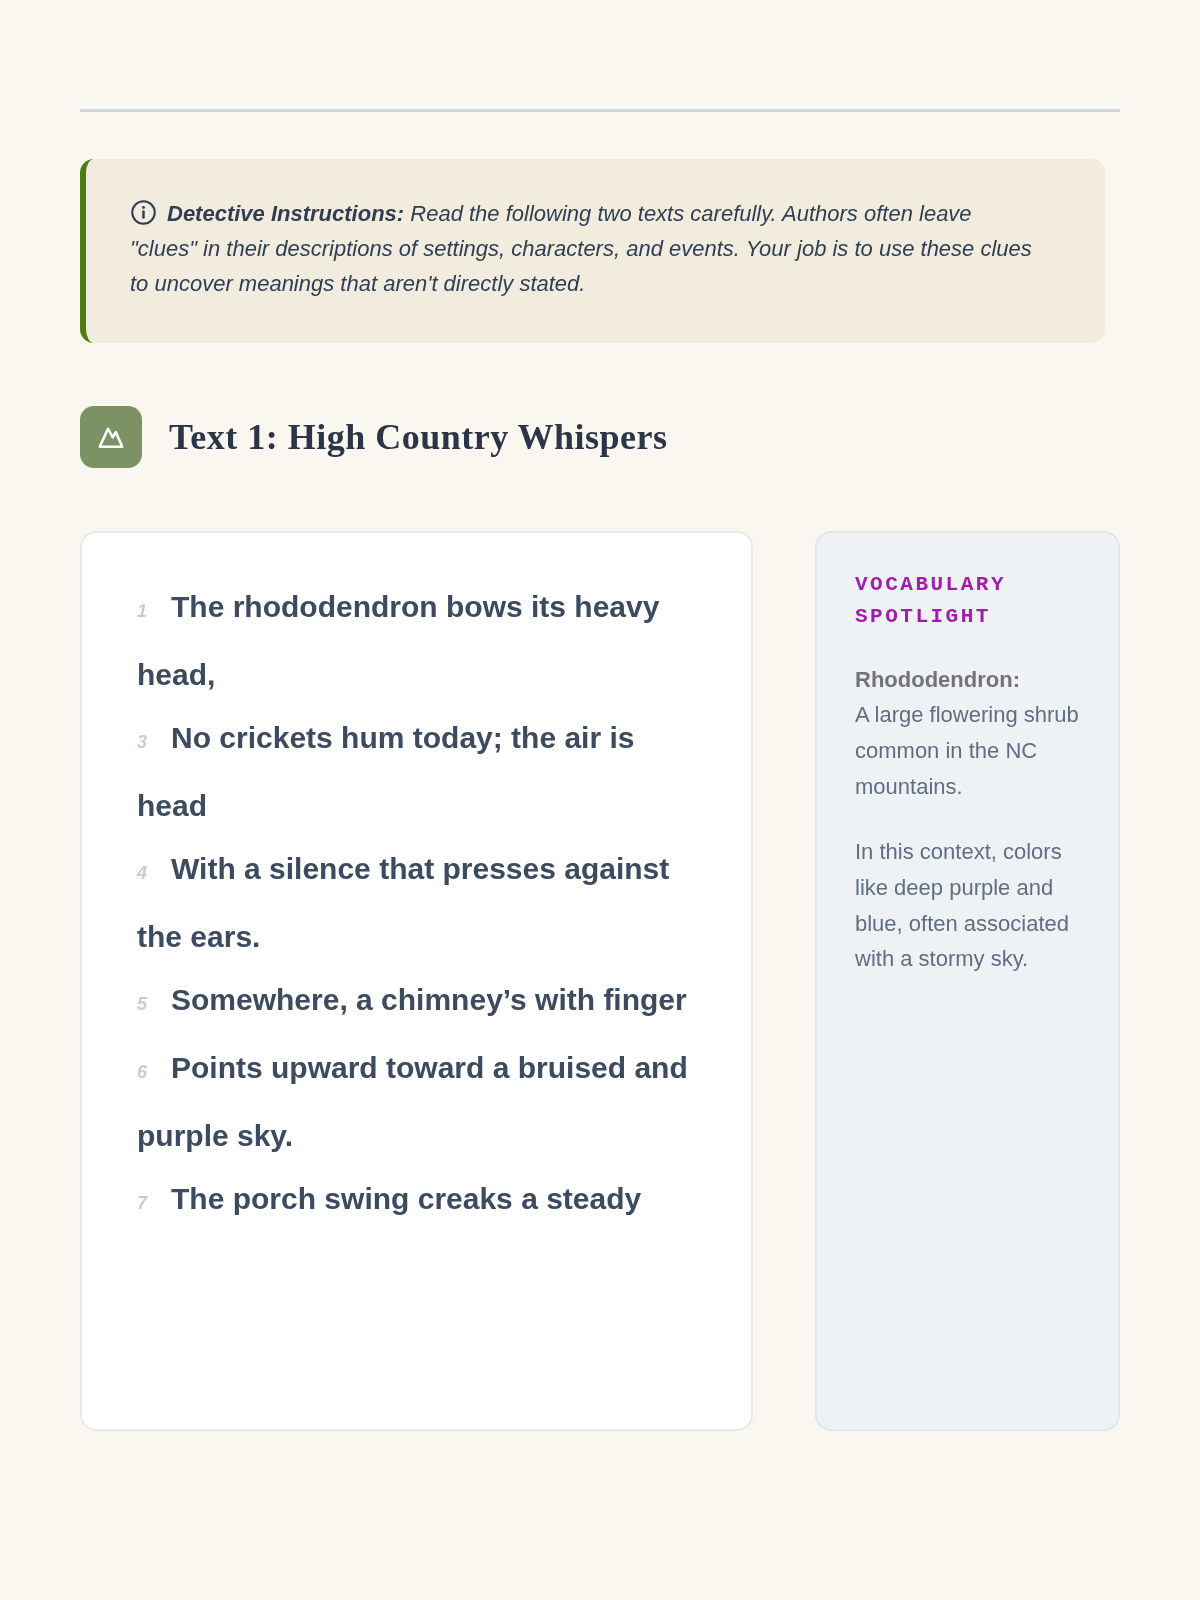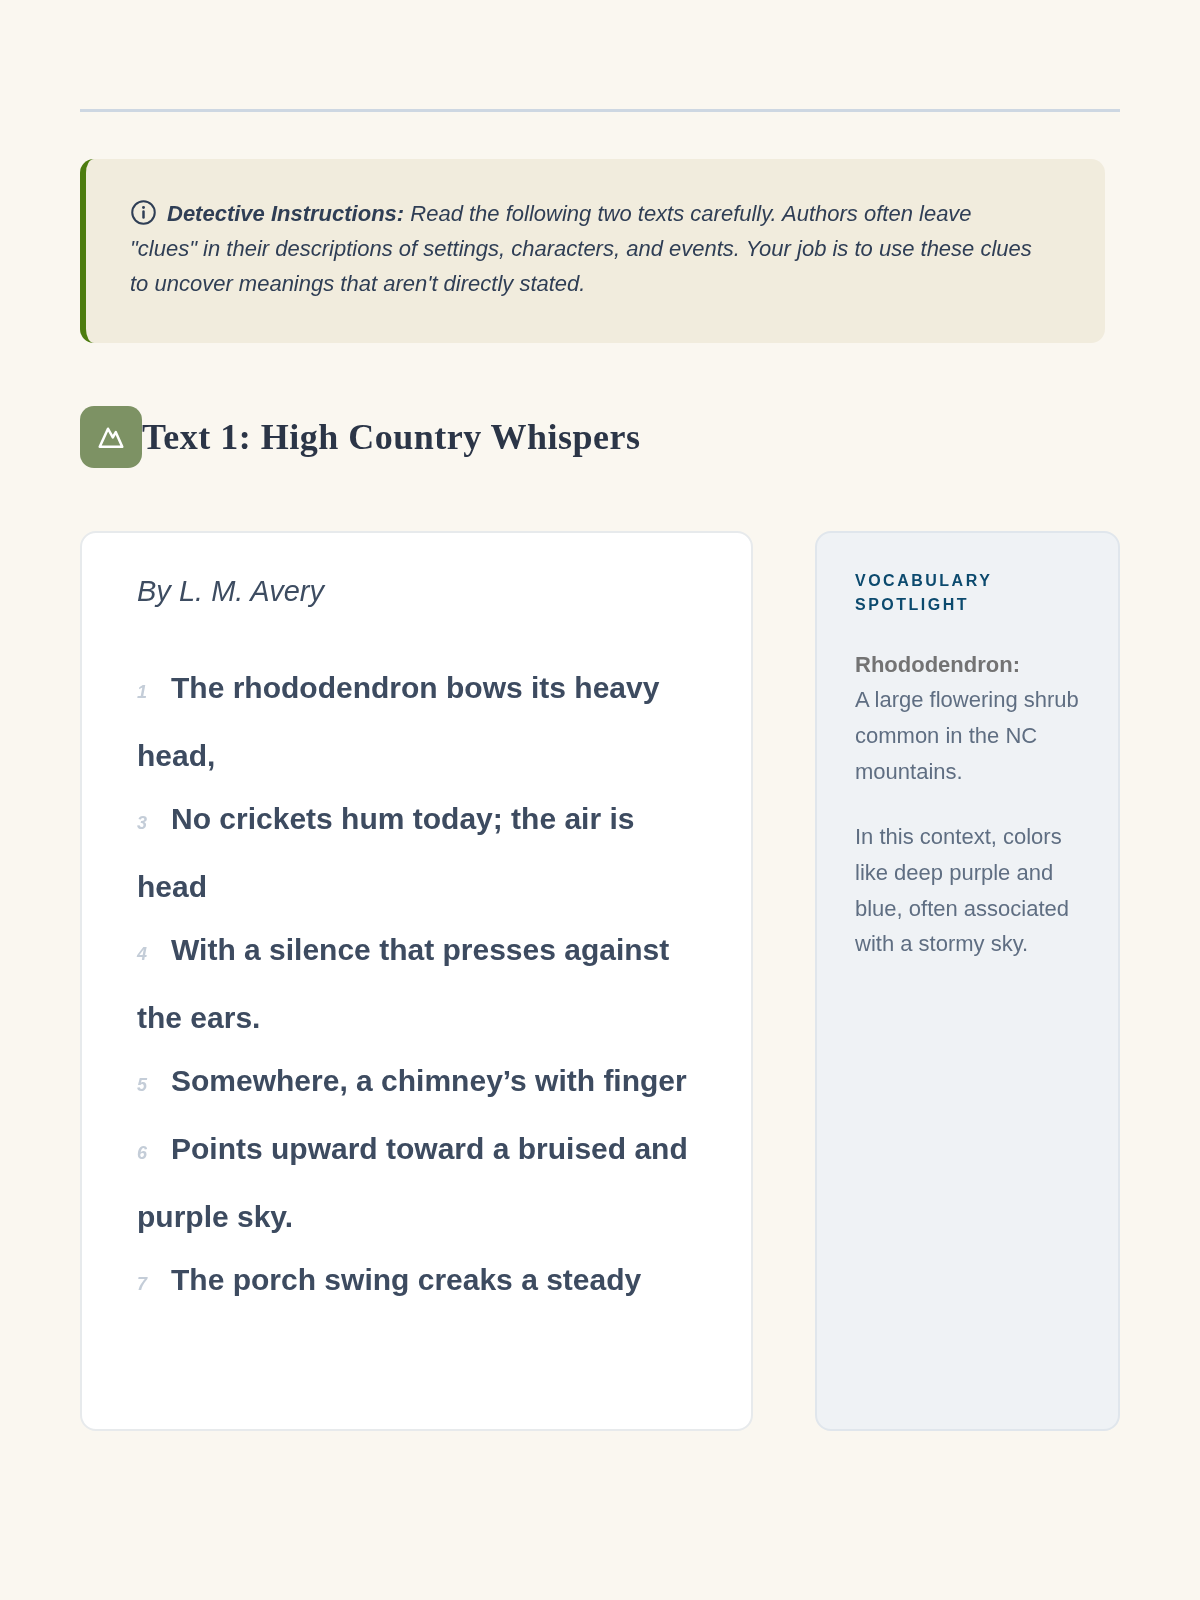--- a/index.html
+++ b/index.html
@@ -58,21 +58,21 @@
   .callout-text {
     font-style: italic;
     font-size: 22px;
     line-height: 1.58;
     color: #2f3e55;
   }
   .callout-text .bold { font-weight: 700; }
   .info-icon-svg { vertical-align: -5px; margin-right: 10px; }
 
   
-  .section-head { margin-top: 63px; display: flex; align-items: center; }
+  .section-head { margin-top: 63px; display: flex; align-items: center; gap: 27px; }
   .icon-badge {
     width: 62px; height: 62px;
     background: #7d9264;
     border-radius: 14px;
     display: flex; align-items: center; justify-content: center;
     flex: none;
   }
   .section-title {
     font-family: "Liberation Serif", "DejaVu Serif", serif;
     font-weight: 700;
@@ -113,25 +113,26 @@
 
   .vocab-card {
     width: 305px;
     min-height: 900px;
     background: #eff2f5;
     border: 2px solid #e0e6ec;
     border-radius: 16px;
     padding: 36px 38px;
   }
   .vocab-title {
-    color: #0c4a6e;
+    color: #a21caf;
     font-weight: 700;
-    font-size: 16px;
+    font-size: 21px;
     letter-spacing: 2.5px;
     line-height: 1.5;
+    font-family: Liberation Mono, monospace;
   }
   .vocab-entry { margin-top: 30px; }
   .vocab-term {
     font-weight: 700;
     font-size: 22px;
     color: #737373;
     line-height: 1.6;
   }
   .vocab-def {
     font-size: 22px;
@@ -163,21 +164,20 @@
       <svg width="36" height="36" viewBox="0 0 24 24" fill="none" stroke="#ffffff" stroke-width="1.7" stroke-linejoin="round" stroke-linecap="round">
         <path d="M4.5 18.5 L10 6.5 L13.2 12.2 L15.2 8.8 L19.5 18.5 Z"></path>
       </svg>
     </div>
     <h2 class="section-title">Text 1: High Country Whispers</h2>
   </div>
 
   <div class="columns">
 
     <div class="poem-card">
-      <div class="byline">By L. M. Avery</div>
       <div class="poem">
         <p><span class="line-no">1</span><span>The rhododendron bows its heavy head,</span></p>
         <p><span class="line-no">3</span><span>No crickets hum today; the air is head</span></p>
         <p><span class="line-no">4</span><span>With a silence that presses against the ears.</span></p>
         <p><span class="line-no">5</span><span>Somewhere, a chimney’s with finger</span></p>
         <p><span class="line-no">6</span><span>Points upward toward a bruised and purple sky.</span></p>
         <p><span class="line-no">7</span><span>The porch swing creaks a steady</span></p>
       </div>
     </div>
 

